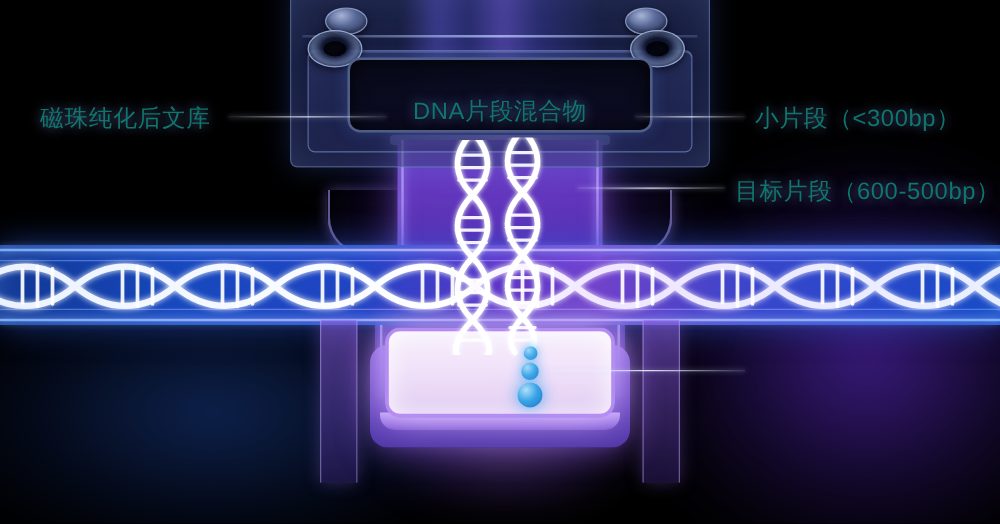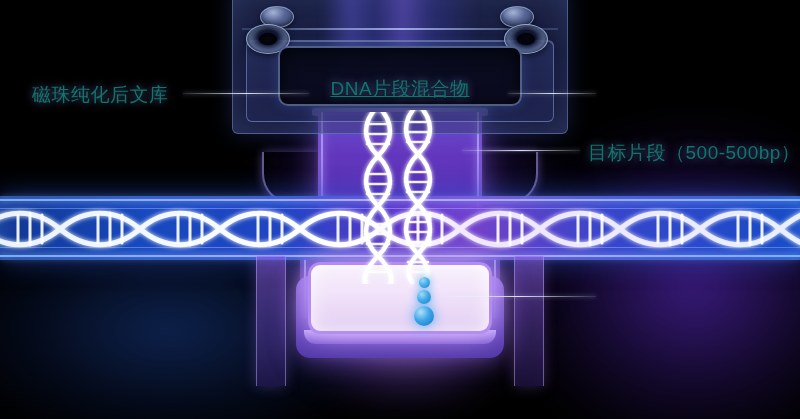--- a/index.html
+++ b/index.html
@@ -217,21 +217,21 @@
     box-shadow:0 0 12px rgba(70,170,240,.95); }
 
   
   .label {
     position:absolute; color:#0f766e; white-space:nowrap;
     font-size:19px; letter-spacing:.5px;
     text-shadow:0 0 9px rgba(140,170,255,.55), 0 1px 2px rgba(0,0,0,.9);
   }
   .label.chip-text {
     left:0; right:0; top:76px; text-align:center;
-    font-size:19px; z-index:9;text-decoration:underline;
+    font-size:19px; z-index:9;
   }
   .label.collector-text {
     left:296px; width:208px; top:368px; text-align:center; font-size:19px; z-index:9;
   }
   .label.l-left  { left:32px;  top:82px; }
   .label.r-small { left:604px; top:82px; }
   .label.r-target{ left:588px; top:140px; }
   .label.r-large { left:604px; top:285px; }
 
   .leader {
@@ -418,15 +418,16 @@
   <div class="bead b2"></div>
   <div class="bead b3"></div>
 
   <div class="leader lead-left"></div>
   <div class="leader lead-small"></div>
   <div class="leader lead-target"></div>
   <div class="leader lead-large"></div>
 
   <div class="label l-left">磁珠纯化后文库</div>
   <div class="label chip-text">DNA片段混合物</div>
-  <div class="label r-target">目标片段（500-500bp）</div>
+  <div class="label r-small">小片段（&lt;300bp）</div>
+  <div class="label r-target">目标片段（600-500bp）</div>
 
 </div>
 
 </body></html>

